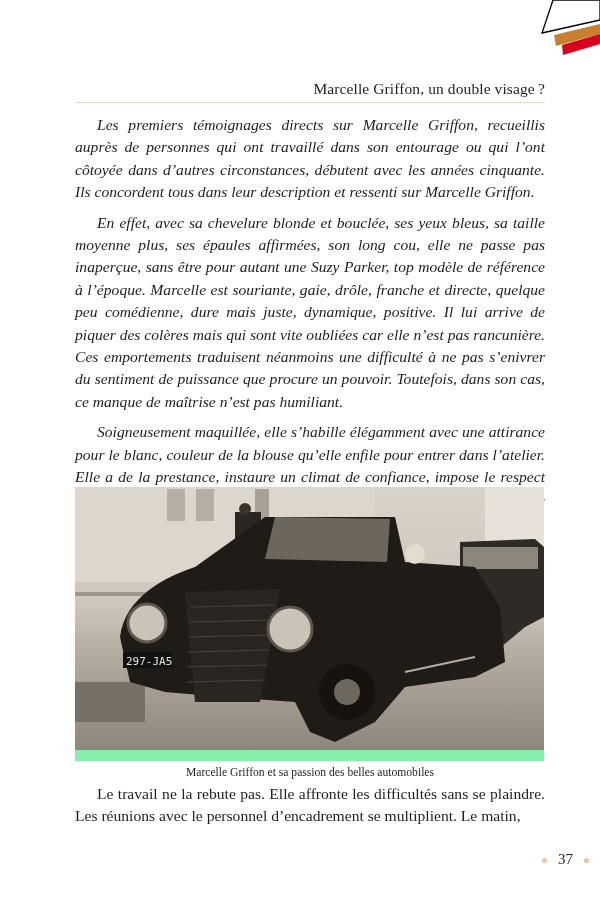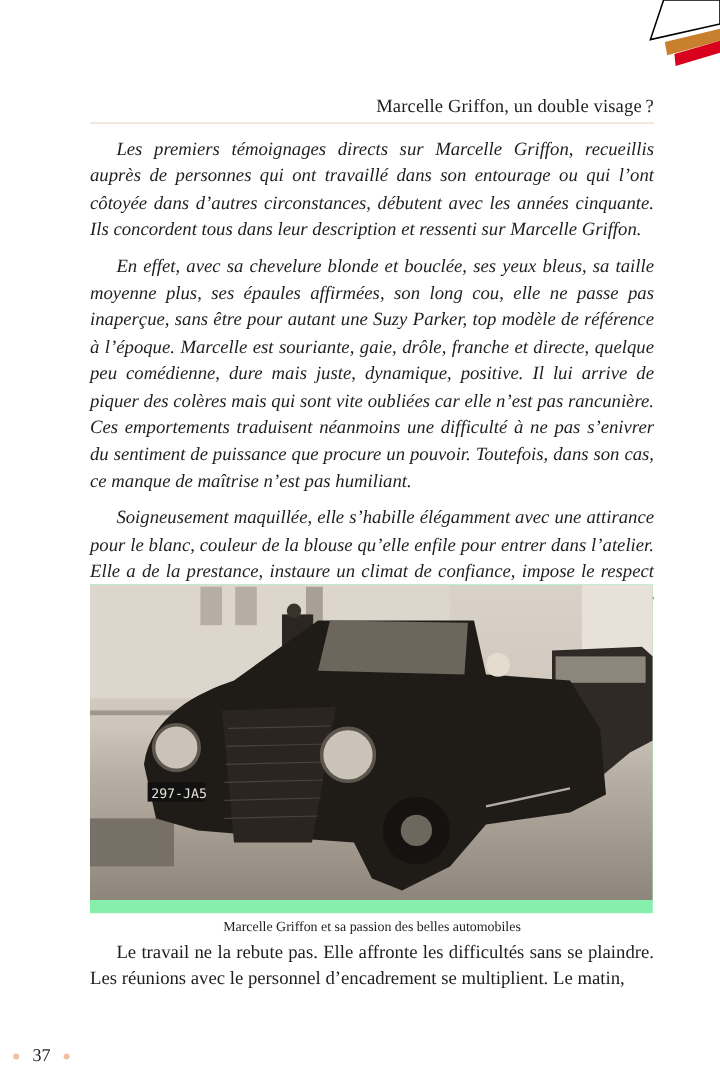--- a/index.html
+++ b/index.html
@@ -7,21 +7,21 @@
          font-family:"Liberation Serif", "DejaVu Serif", serif; color:#1e1e1e; }
   .corner { position:absolute; top:0; right:0; width:120px; height:70px; }
   .header { position:absolute; left:75px; top:80px; width:470px; font-size:15.5px; letter-spacing:0.1px;text-align:right; }
   .rule { position:absolute; left:75px; top:102px; width:470px; height:1px; background:#ead9c6; }
   .body-text { position:absolute; left:75px; top:114px; width:470px; font-size:15.6px; line-height:22.4px; text-align:justify; }
   .body-text p { margin:0 0 8px 0; text-indent:22px;font-style:italic; }
   .photo { position:absolute; left:75px; top:487px; width:469px; height:274px; background:#86efac; overflow:hidden; }
   .caption { position:absolute; left:75px; top:766px; width:470px; font-size:11.6px; text-align:center; }
   .cont-text { position:absolute; left:75px; top:770px; width:470px; font-size:15.6px; line-height:22.4px; text-align:justify;margin-top:13px; }
   .cont-text p { margin:0; text-indent:22px; }
-  .folio { position:absolute; left:0; top:851px; width:600px; text-align:left; font-size:15px;margin-top:21px; }
+  .folio { position:absolute; left:0; top:851px; width:600px; text-align:right; font-size:15px; }
   .dot { display:inline-block; width:5px; height:5px; border-radius:50%; background:#efc0a4; vertical-align:middle; margin:0 11px; }
 </style>
 </head>
 <body>
 
 <svg class="corner" viewBox="0 0 120 70">
   <polygon points="73,0 62,33 120,20 120,0" fill="#ffffff" stroke="#000" stroke-width="1.3"></polygon>
   <polygon points="74,35 120,24 120,34 76,46" fill="#c8802e"></polygon>
   <polygon points="82,45 120,34 120,44 83,55" fill="#d8001c"></polygon>
 </svg>

